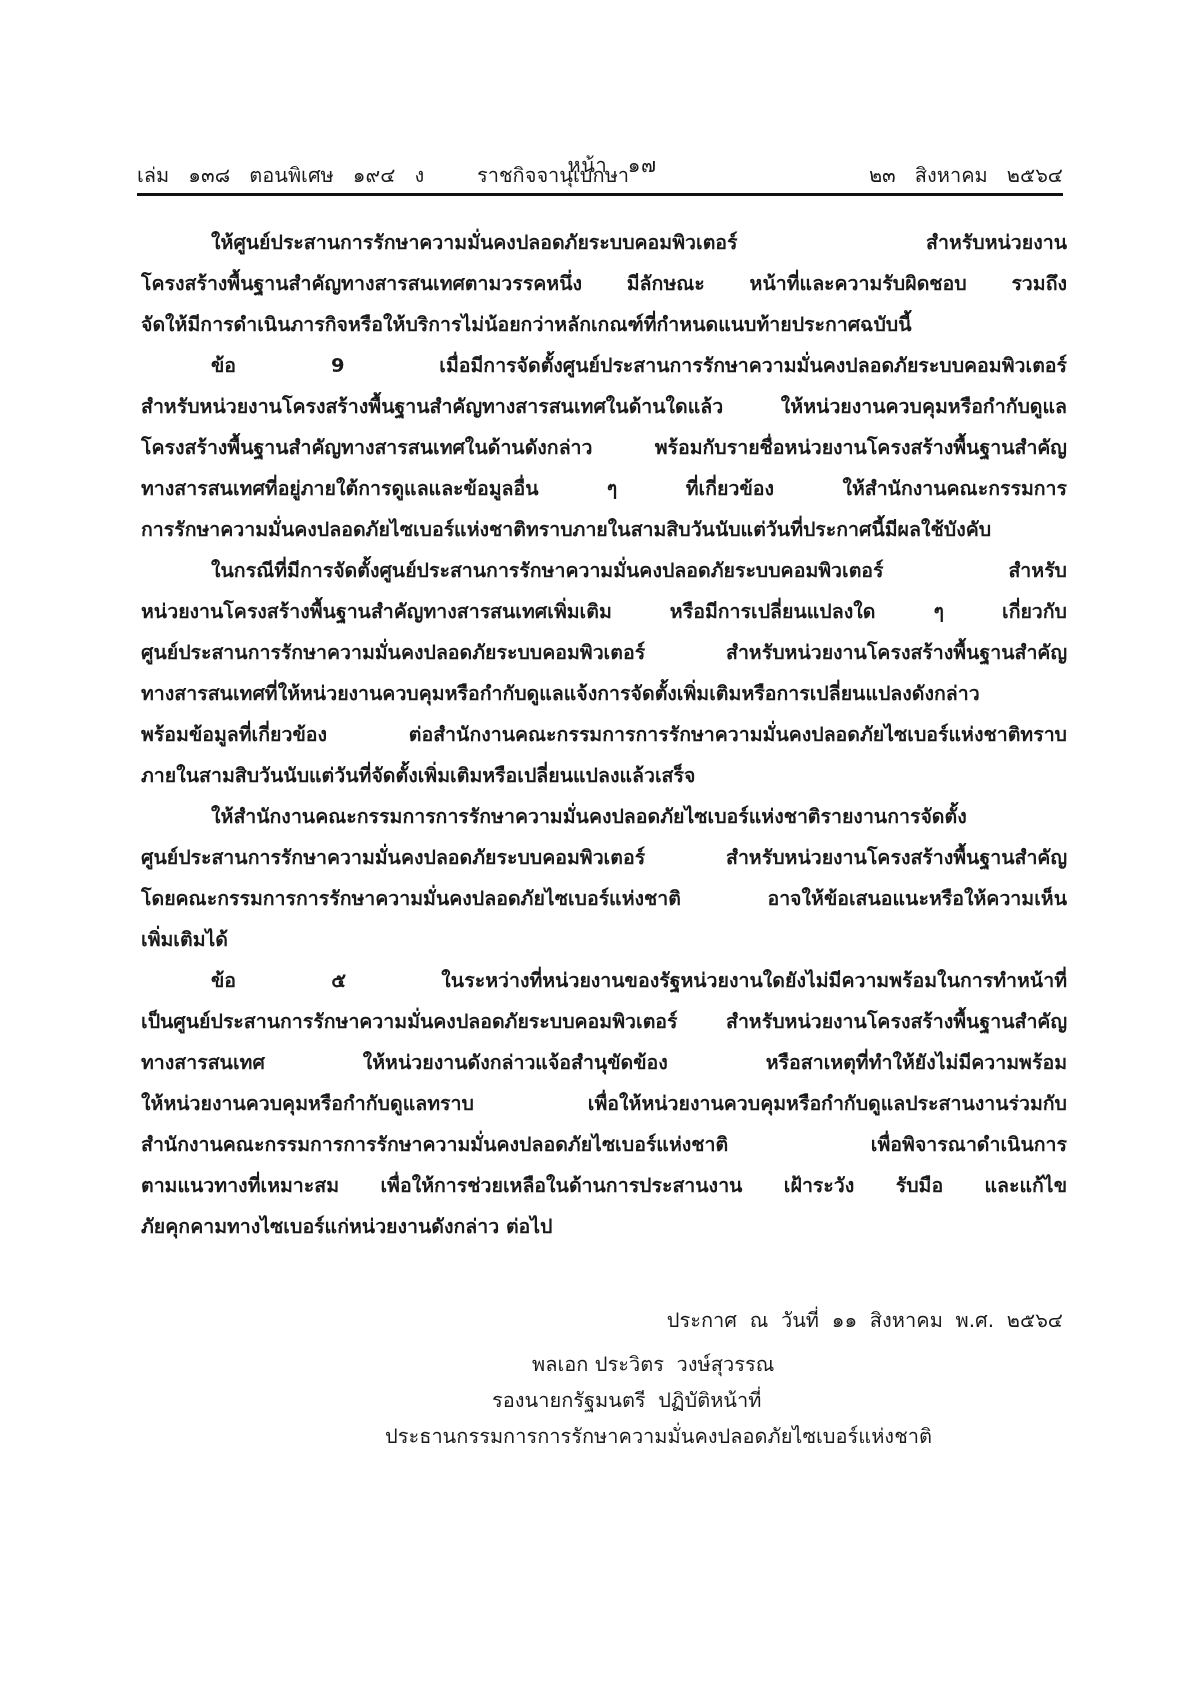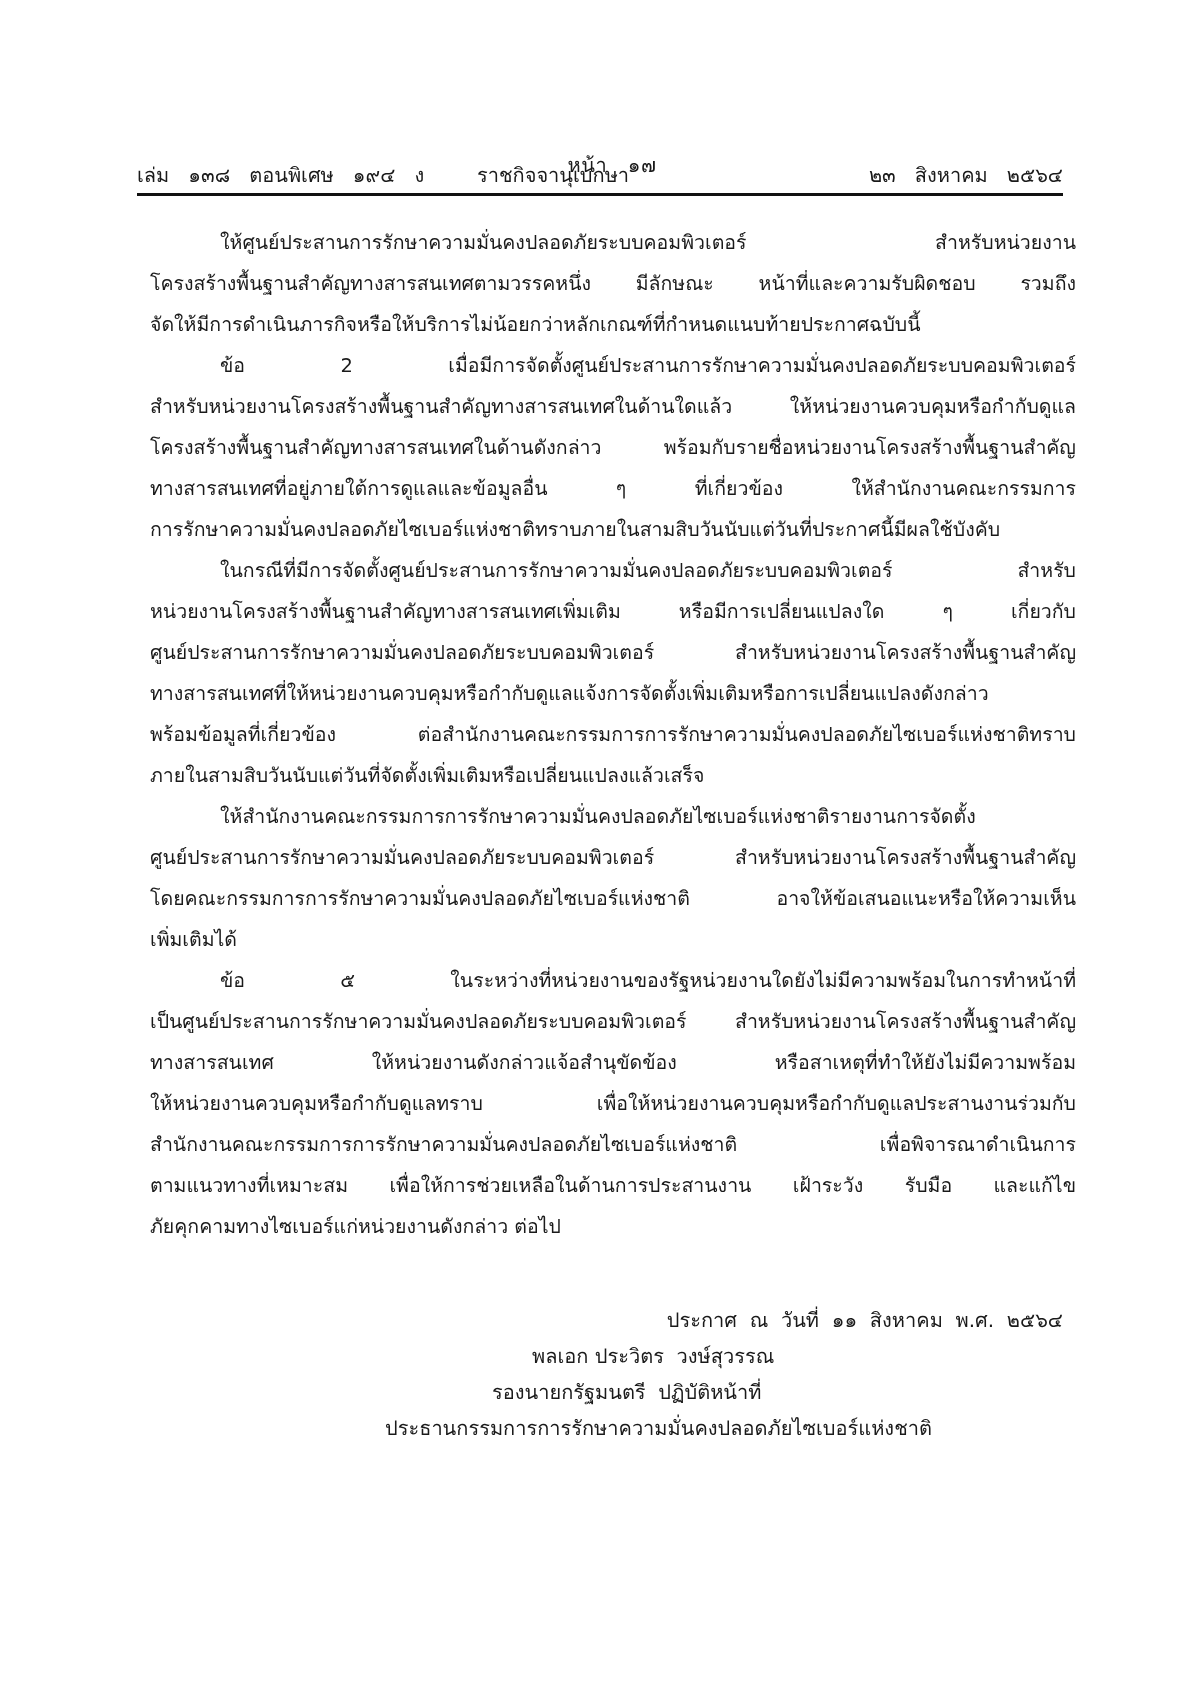--- a/index.html
+++ b/index.html
@@ -66,24 +66,25 @@
       position: absolute;
       top: 193px;
       left: 0;
       width: 926px;
       height: 3px;
       background: #111111;
     }
     .body-text {
       position: absolute;
       top: 222px;
-      left: 13px;
+      left: 4px;
       width: 926px;
       font-size: 19.5px;
       line-height: 41px;
+      font-weight: bold;
     }
     .line {
       display: block;
       height: 41px;
       white-space: nowrap;
       text-align: justify;
       text-align-last: justify;
       overflow: hidden;
     }
     .line.last {
@@ -101,21 +102,21 @@
       font-size: 20px;
       line-height: 36px;
     }
     .sig-line {
       display: block;
       text-align: center;
       white-space: pre;
       height: 36px;
     }
     .sig-date { padding-left: 240px; box-sizing: border-box; width: 926px; text-align: right; }
-    .sig-name { padding-left: 395px; box-sizing: border-box; text-align: left; }
+    .sig-name { padding-left: 395px; box-sizing: border-box; text-align: left; margin-top: 8px; }
     .sig-title { padding-left: 355px; box-sizing: border-box; text-align: left; }
     .sig-position { padding-left: 248px; box-sizing: border-box; text-align: left; }
   </style>
 </head>
 <body>
 
 <div class="page">
 
   <div class="page-number">หน้า   ๑๗</div>
 
@@ -129,21 +130,21 @@
 
   <div class="body-text">
 
     <div>
       <span class="line indent">ให้ศูนย์ประสานการรักษาความมั่นคงปลอดภัยระบบคอมพิวเตอร์  สำหรับหน่วยงาน</span>
       <span class="line">โครงสร้างพื้นฐานสำคัญทางสารสนเทศตามวรรคหนึ่ง  มีลักษณะ  หน้าที่และความรับผิดชอบ  รวมถึง</span>
       <span class="line last">จัดให้มีการดำเนินภารกิจหรือให้บริการไม่น้อยกว่าหลักเกณฑ์ที่กำหนดแนบท้ายประกาศฉบับนี้</span>
     </div>
 
     <div>
-      <span class="line indent">ข้อ  2   เมื่อมีการจัดตั้งศูนย์ประสานการรักษาความมั่นคงปลอดภัยระบบคอมพิวเตอร์</span>
+      <span class="line indent">ข้อ  9   เมื่อมีการจัดตั้งศูนย์ประสานการรักษาความมั่นคงปลอดภัยระบบคอมพิวเตอร์</span>
       <span class="line">สำหรับหน่วยงานโครงสร้างพื้นฐานสำคัญทางสารสนเทศในด้านใดแล้ว  ให้หน่วยงานควบคุมหรือกำกับดูแล</span>
       <span class="line">โครงสร้างพื้นฐานสำคัญทางสารสนเทศในด้านดังกล่าว  พร้อมกับรายชื่อหน่วยงานโครงสร้างพื้นฐานสำคัญ</span>
       <span class="line">ทางสารสนเทศที่อยู่ภายใต้การดูแลและข้อมูลอื่น  ๆ  ที่เกี่ยวข้อง  ให้สำนักงานคณะกรรมการ</span>
       <span class="line">การรักษาความมั่นคงปลอดภัยไซเบอร์แห่งชาติทราบภายในสามสิบวันนับแต่วันที่ประกาศนี้มีผลใช้บังคับ</span>
     </div>
 
     <div>
       <span class="line indent">ในกรณีที่มีการจัดตั้งศูนย์ประสานการรักษาความมั่นคงปลอดภัยระบบคอมพิวเตอร์  สำหรับ</span>
       <span class="line">หน่วยงานโครงสร้างพื้นฐานสำคัญทางสารสนเทศเพิ่มเติม   หรือมีการเปลี่ยนแปลงใด  ๆ  เกี่ยวกับ</span>
       <span class="line">ศูนย์ประสานการรักษาความมั่นคงปลอดภัยระบบคอมพิวเตอร์  สำหรับหน่วยงานโครงสร้างพื้นฐานสำคัญ</span>

